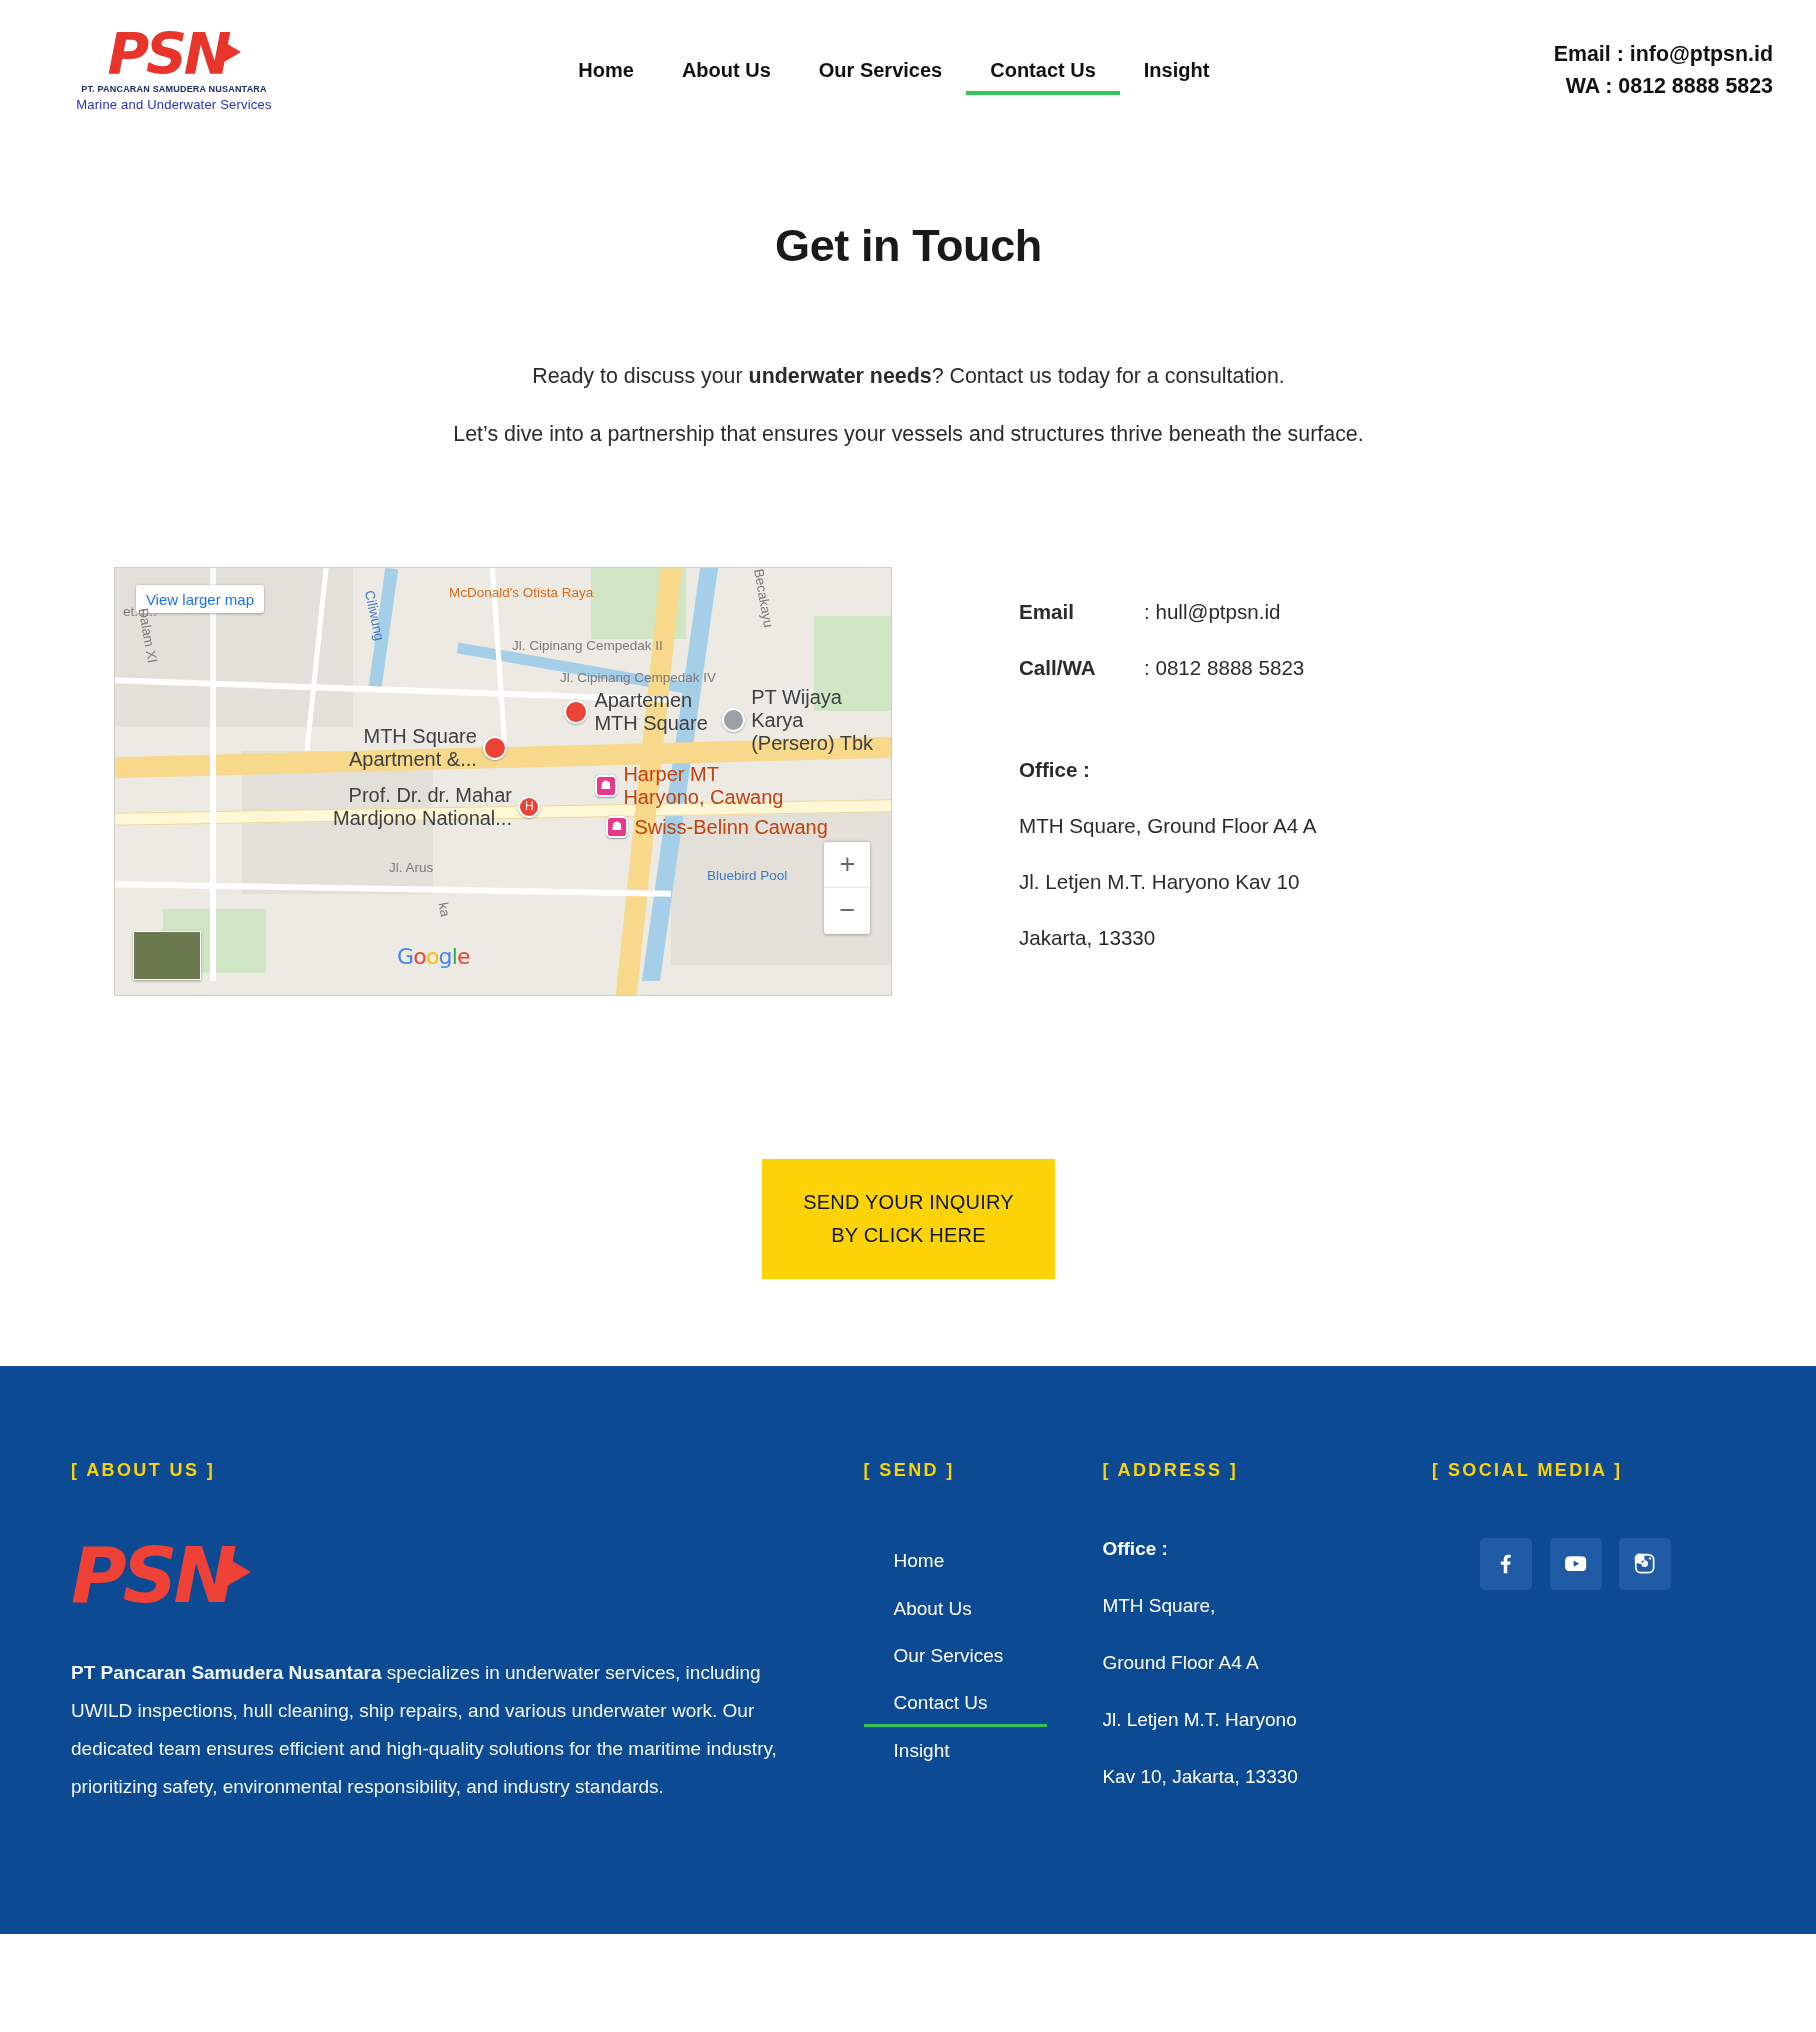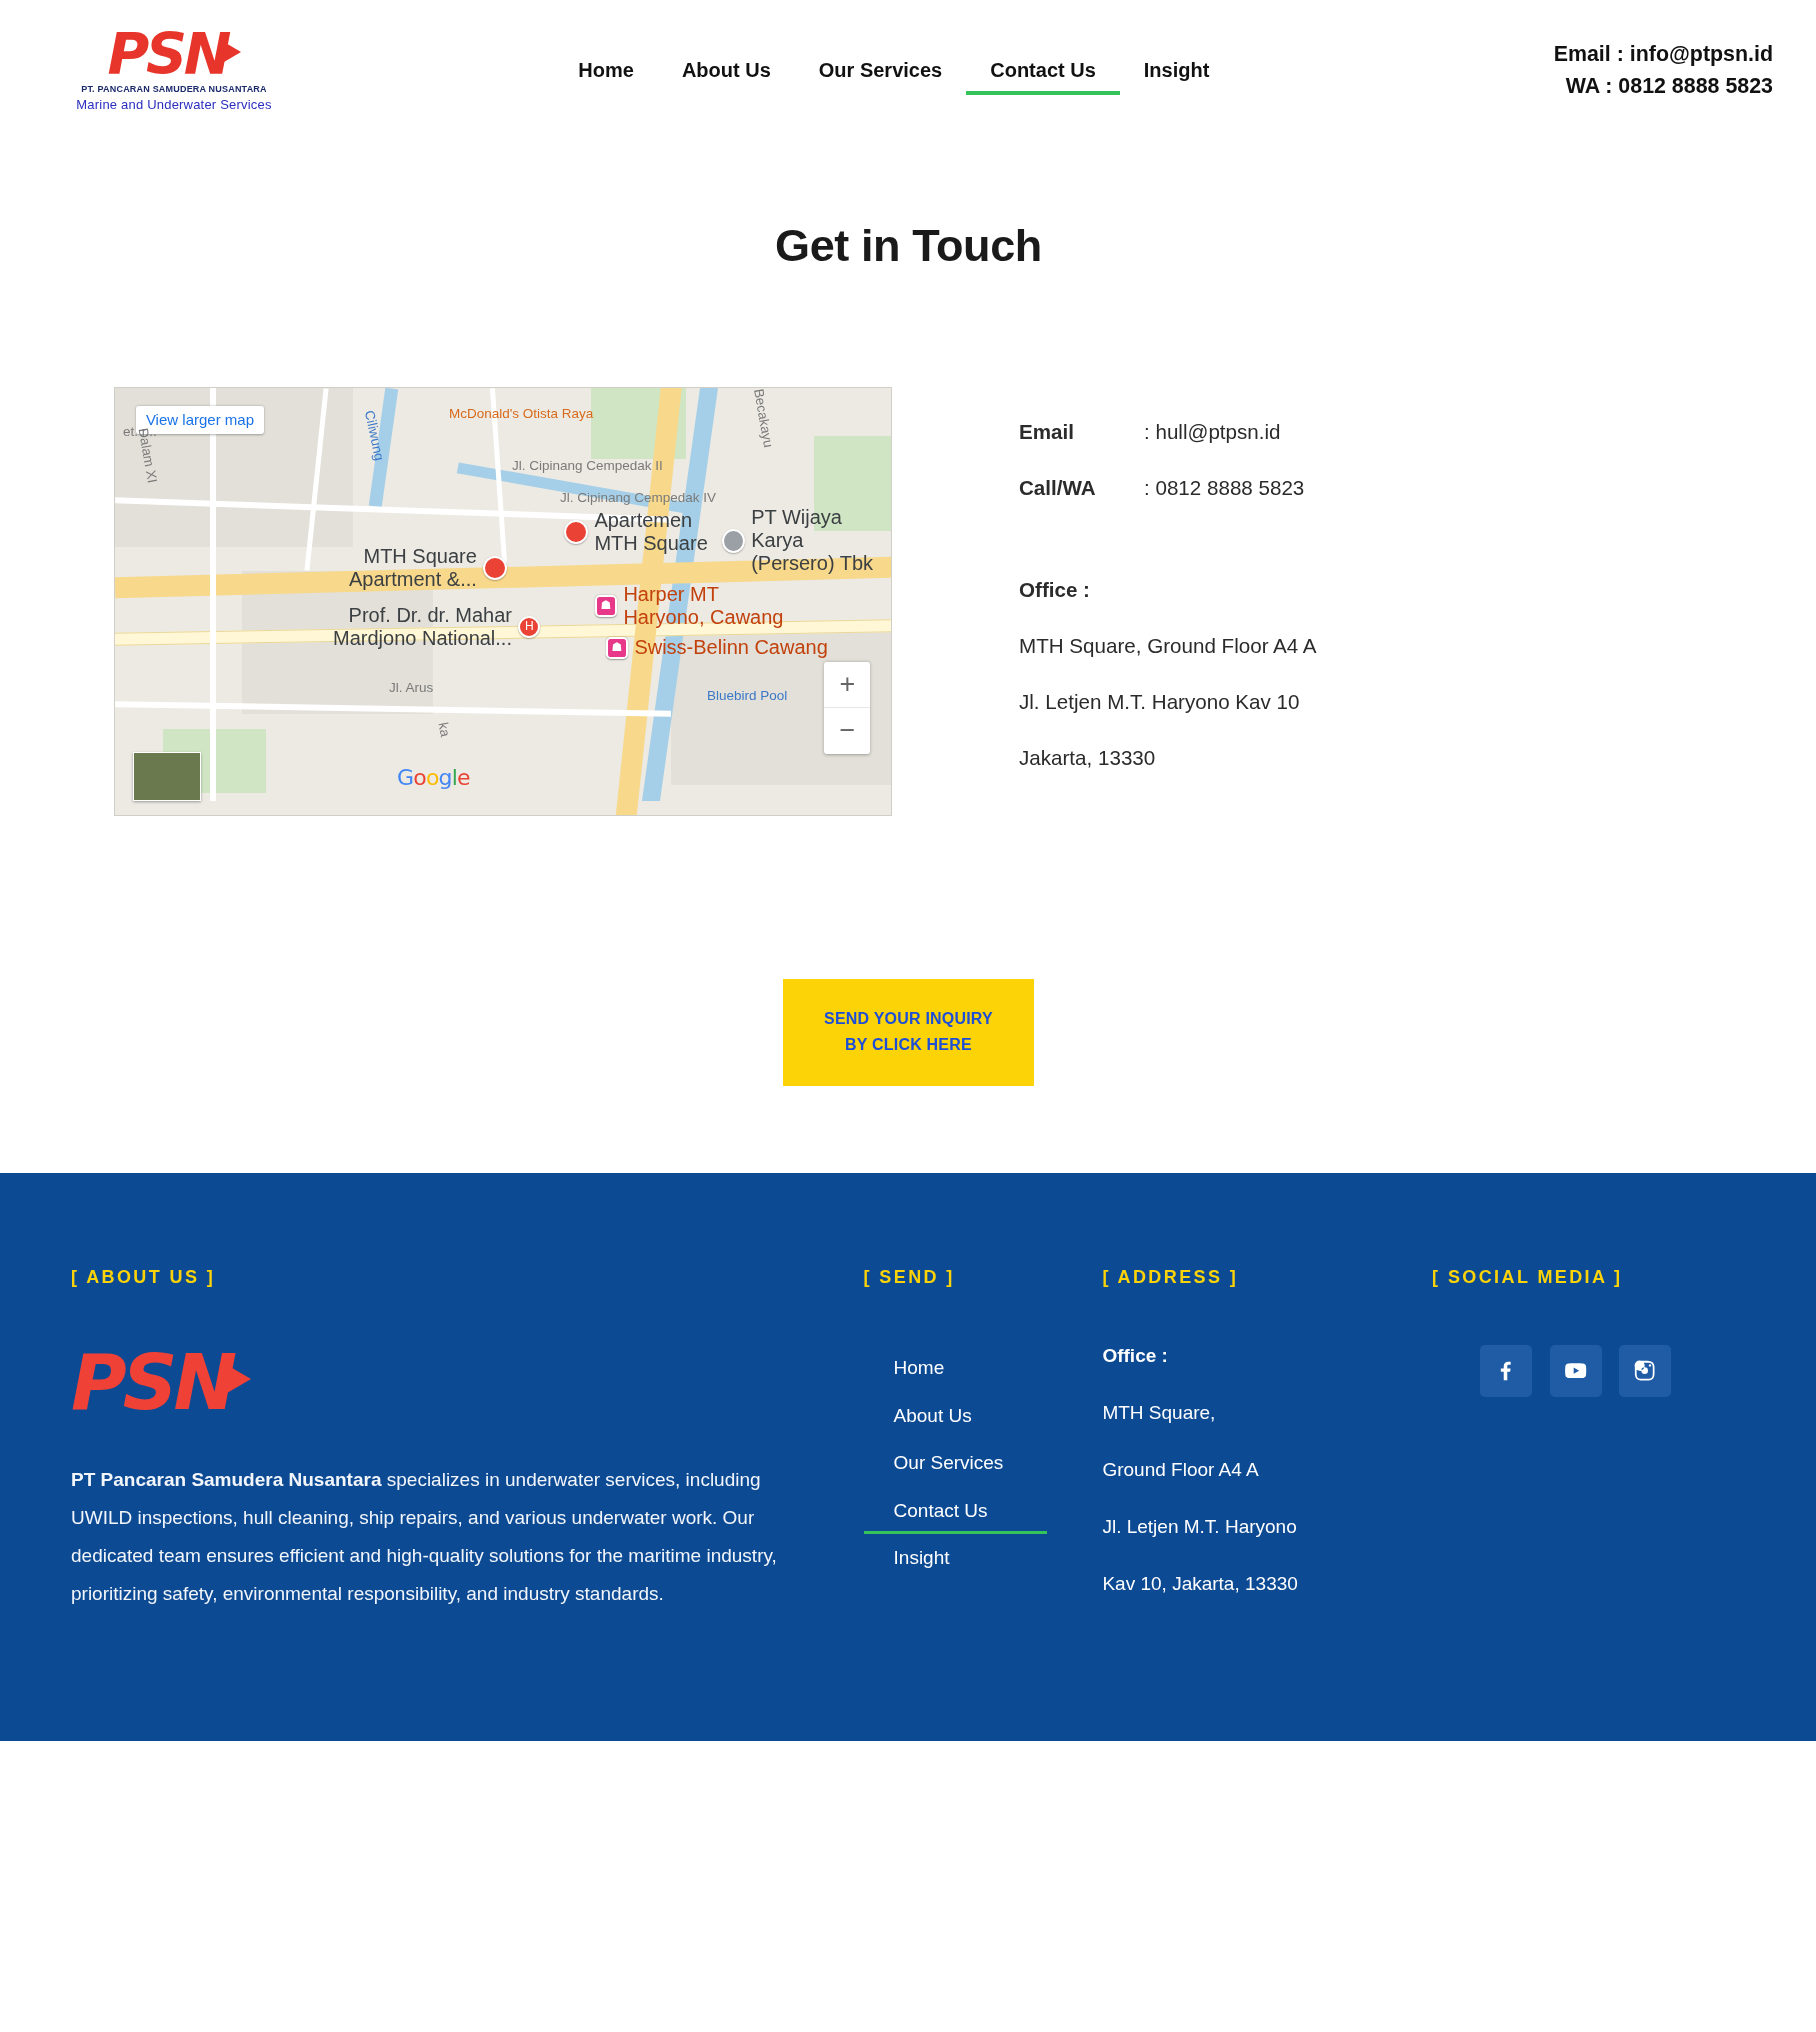--- a/index.html
+++ b/index.html
@@ -237,23 +237,23 @@
   .info-line { display: flex; margin-bottom: 32px; }
   .info-key { font-weight: 700; width: 95px; }
   .info-val { margin-left: 30px; }
   .office-title { font-weight: 700; margin-top: 78px; margin-bottom: 32px; font-size: 20.6px; }
   .office-line { margin-bottom: 32px; font-size: 20.6px; }
 
   
   .cta-wrap { display: flex; justify-content: center; margin-top: 163px; }
   .cta-btn {
     background: #fcd307;
-    color: #1d4ed8;
-    font-weight: 700;
-    font-size: 16px;
+    color: #0f172a;
+    font-weight: 400;
+    font-size: 20px;
     line-height: 1.65;
     text-align: center;
     padding: 27px 41px;
     border: none;
     cursor: pointer;
     letter-spacing: 0.2px;
   }
 
   
   .site-footer {
@@ -345,20 +345,26 @@
   <div class="contact-block">
     <div>Email : info@ptpsn.id</div>
     <div>WA : 0812 8888 5823</div>
   </div>
 </header>
 
 <main class="main-wrap">
 
   <h1 class="page-title">Get in Touch</h1>
 
+  <div class="intro">
+    <div class="line1">
+      <span>Ready to discuss your </span><b>underwater needs</b><span>? Contact us today for a consultation.</span>
+    </div>
+    <div class="line2">Let’s dive into a partnership that ensures your vessels and structures thrive beneath the surface.</div>
+  </div>
 
   <div class="content-row">
 
     <div class="map-box">
       <div class="map-bg"></div>
 
       <div class="blk" style="left:0;top:0;width:238px;height:159px;"></div>
       <div class="blk" style="left:127px;top:183px;width:191px;height:143px;"></div>
       <div class="green" style="left:476px;top:0px;width:95px;height:71px;"></div>
       <div class="green" style="left:699px;top:48px;width:79px;height:95px;"></div>

